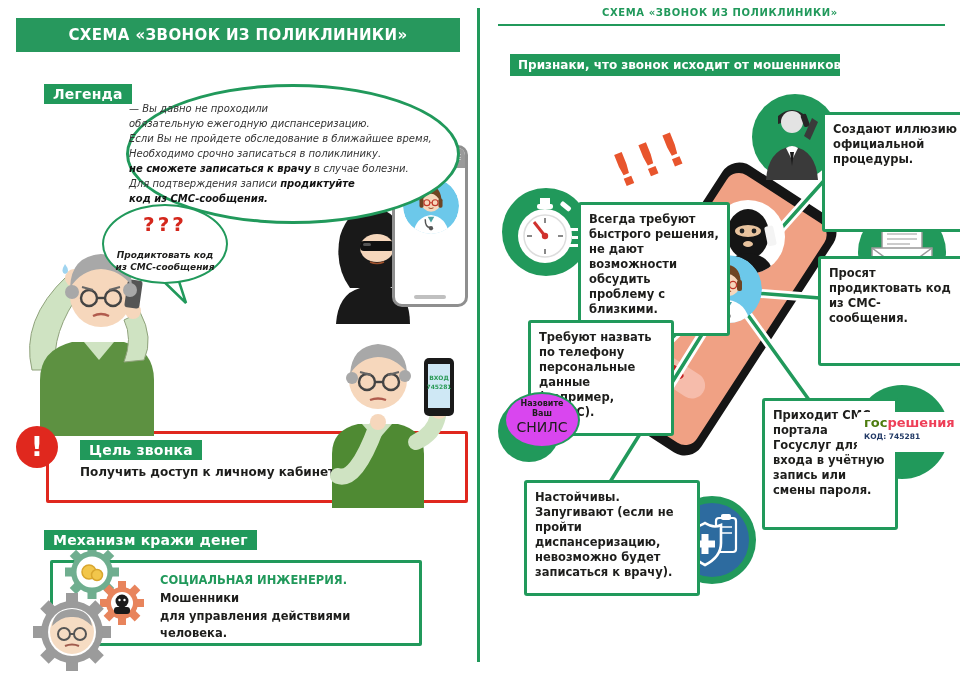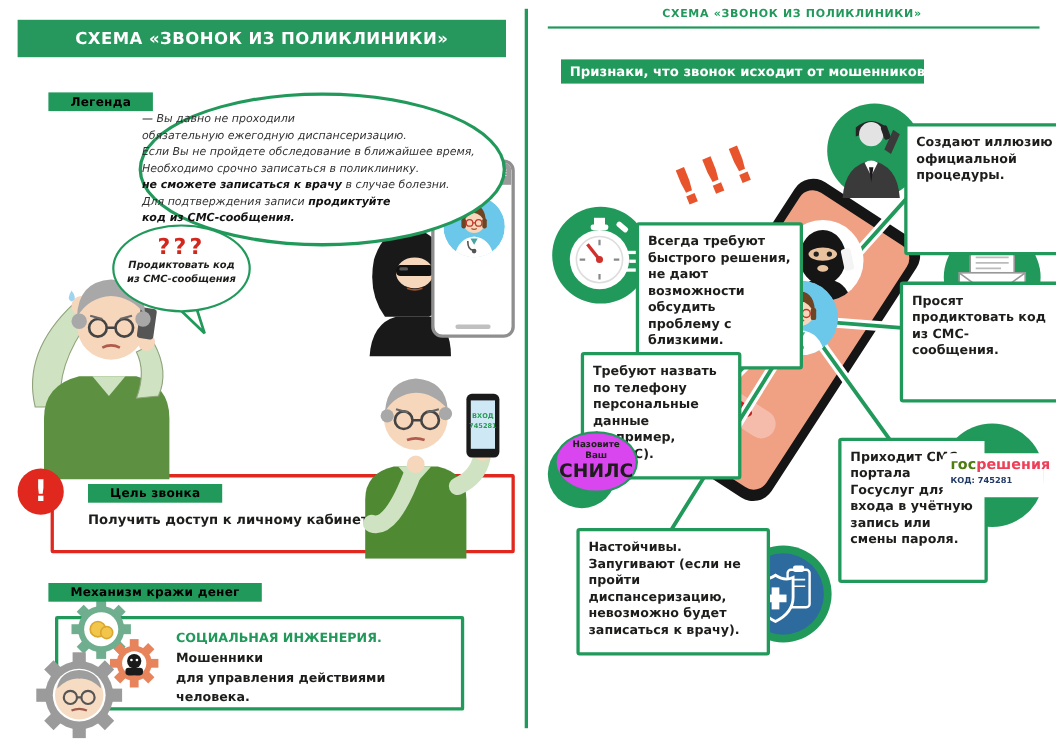--- a/index.html
+++ b/index.html
@@ -1,39 +1,39 @@
 <!DOCTYPE html>
 <html><head>
 <meta charset="utf-8">
 <style>
   html,body{margin:0;padding:0;background:#fff}
   #canvas{position:relative;width:960px;height:678px;background:#fff;overflow:hidden;
           font-family:"DejaVu Sans",sans-serif;color:#1d1d1b}
   :root{--green:#21995b;--red:#e0281e;--orange:#e8552d;--salmon:#f0a184;
         --avblue:#6cc8ea;--medblue:#2d6b9f;--gosblue:#0d4cd3;--gosred:#ee3f58}
   .abs{position:absolute}
-  .badge{position:absolute;background:var(--green);color:#000000;font-weight:700;
-         font-size:11px;padding:2px 20px;z-index:11;letter-spacing:.2px;white-space:nowrap}
+  .badge{position:absolute;background:var(--green);color:#ffffff;font-weight:700;
+         font-size:14px;padding:2px 9px;z-index:11;letter-spacing:.2px;white-space:nowrap}
   .callout{position:absolute;background:#fff;border:3px solid var(--green);border-radius:3px;
            padding:7px 8px;font-weight:700;font-size:11.5px;line-height:1.3;z-index:10;color:#1d1d1b}
   .gcirc{position:absolute;background:var(--green);border-radius:50%;z-index:9}
   .overlay{position:absolute;left:0;top:0;z-index:5;pointer-events:none}
   .case{stroke:#fff;stroke-width:9;stroke-linecap:round}
   .core{stroke:var(--green);stroke-width:3.5;stroke-linecap:round}
   .tail{fill:#fff;stroke:var(--green);stroke-width:2.5}
   .title-banner{position:absolute;left:16px;top:18px;width:444px;height:34px;background:#27985d;
     color:#fff;font-weight:700;font-size:15px;text-align:center;line-height:34px;letter-spacing:.4px;z-index:10}
   .speech{position:absolute;left:126px;top:84px;width:334px;height:140px;background:#fff;
     border:3px solid var(--green);border-radius:50%;z-index:10;font-style:italic;font-size:10px;
     color:#333;text-align:left;line-height:1.5;padding-top:14px;box-sizing:border-box}
   .speech b{color:#111}
   .thought{position:absolute;left:102px;top:204px;width:126px;height:80px;background:#fff;
     border:2.5px solid var(--green);border-radius:50%;z-index:10;text-align:center;box-sizing:border-box;padding-top:8px}
   .thought .q{color:#d4271c;font-weight:700;font-size:20px;letter-spacing:3px;line-height:1}
-  .thought .t{font-style:italic;font-weight:700;font-size:9px;line-height:1.35;margin-top:2px}
+  .thought .t{font-style:italic;font-weight:700;font-size:9px;line-height:1.35;margin-top:15px}
   .goalbox{position:absolute;left:46px;top:431px;width:416px;height:66px;border:3px solid var(--red);
     border-radius:2px;z-index:3;background:#fff}
   .goaltext{position:absolute;left:80px;top:464px;font-weight:700;font-size:12px;line-height:1.35;z-index:4}
   .exclcirc{position:absolute;left:16px;top:426px;width:42px;height:42px;border-radius:50%;background:var(--red);
     color:#fff;font-weight:700;font-size:27px;text-align:center;line-height:42px;z-index:11}
   .mechbox{position:absolute;left:50px;top:560px;width:366px;height:80px;border:3px solid var(--green);
     border-radius:2px;z-index:3;background:#fff}
   .mechtext{position:absolute;left:160px;top:572px;width:252px;font-weight:700;font-size:11.5px;line-height:1.55;z-index:4}
   .mechtext .grn{color:var(--green)}
   .mechtext span{white-space:pre-wrap}
@@ -53,21 +53,21 @@
   .phone-r .scr{position:absolute;left:8px;top:10px;right:8px;bottom:10px;background:var(--salmon);border-radius:14px}
   .phone-r .pill{position:absolute;left:20px;top:203px;width:84px;height:26px;background:#f6bcab;border-radius:13px;text-align:center}
   .maskcirc{position:absolute;left:711px;top:200px;width:74px;height:74px;background:#fff;border-radius:50%;z-index:6;overflow:hidden}
   .doccirc{position:absolute;left:694px;top:255px;width:68px;height:68px;border-radius:50%;z-index:7;overflow:hidden}
   .excl-r{position:absolute;left:612px;top:136px;font-weight:700;font-size:46px;color:var(--orange);
     transform:rotate(-22deg);letter-spacing:5px;z-index:6;line-height:1}
   .snils-g{position:absolute;left:498px;top:400px;width:62px;height:62px;background:var(--green);border-radius:50%;z-index:9}
   .snils-w{position:absolute;left:504px;top:392px;width:76px;height:56px;background:#d946ef;border:2.5px solid var(--green);
     border-radius:50%;z-index:10;text-align:center;box-sizing:border-box;padding-top:5px}
   .snils-w .s{font-weight:700;font-size:8px;line-height:1.25}
-  .snils-w .b{font-weight:700;font-size:17px;line-height:1.2}
+  .snils-w .b{font-weight:400;font-size:14px;line-height:1.2}
   .goscard{position:absolute;left:857px;top:412px;width:92px;height:40px;background:#fff;border-radius:4px;z-index:11;
     padding:4px 0 0 7px;box-sizing:border-box}
   .goscard .l1{font-weight:700;font-size:13px;line-height:1.1}
   .goscard .l2{font-weight:700;font-size:7.5px;color:#223a66;margin-top:2px}
 </style>
 </head>
 <body>
 
 <div id="canvas">
 

